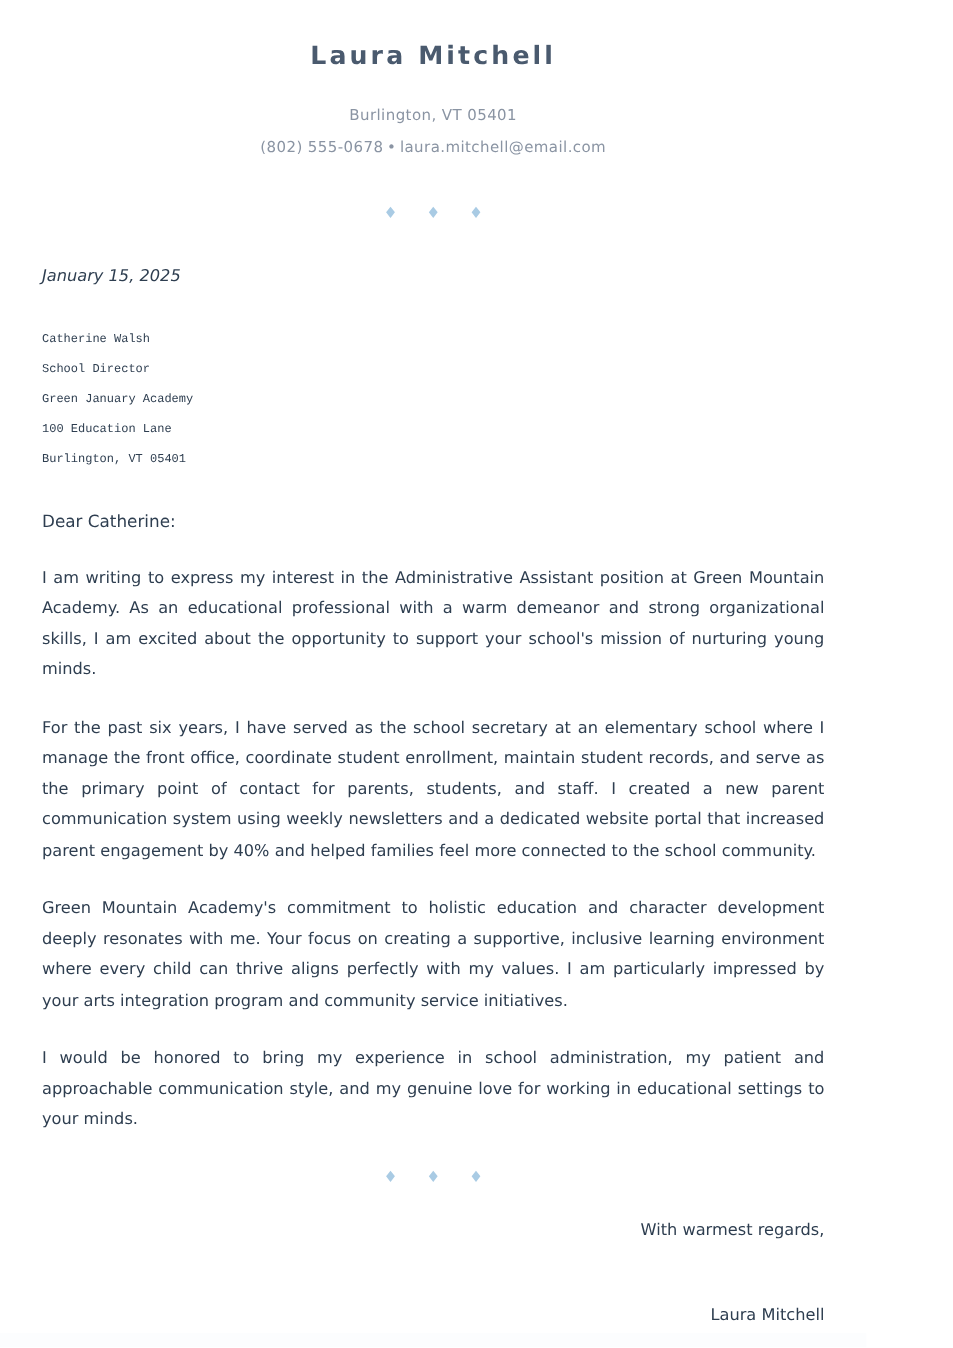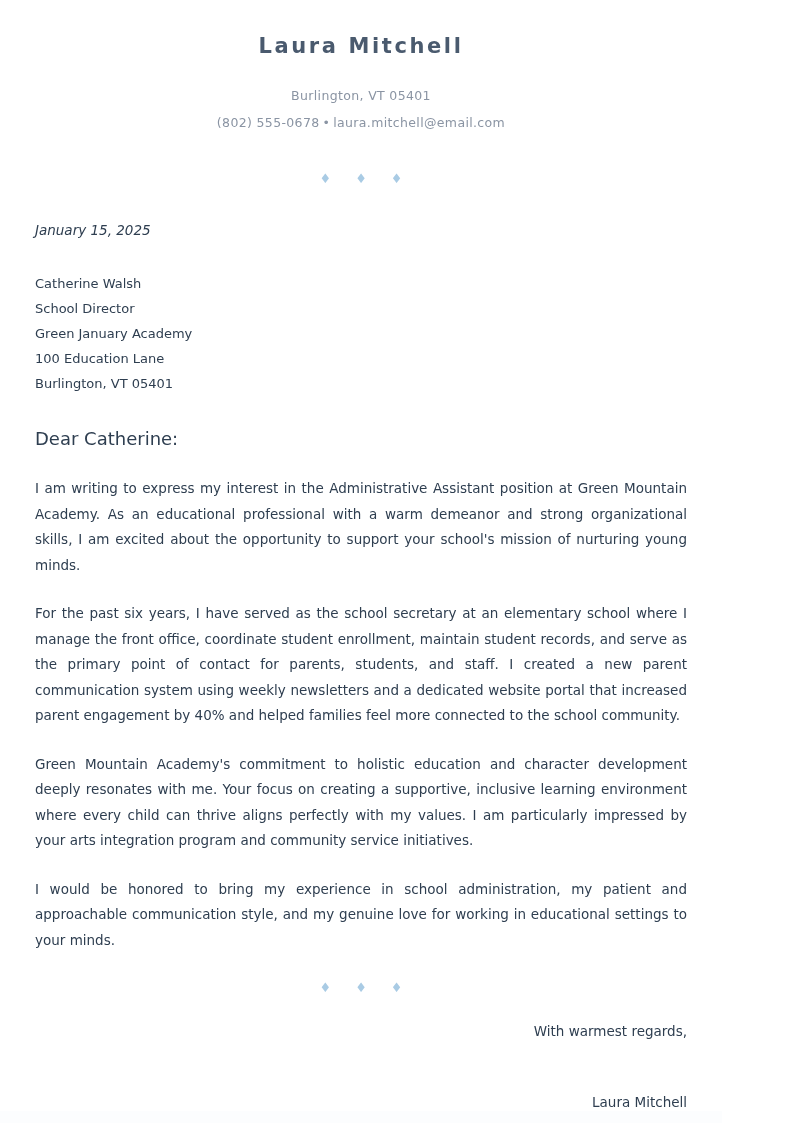--- a/index.html
+++ b/index.html
@@ -77,27 +77,28 @@
   .date-line {
     font-size: 13.5px;
     color: #2e3e50;
     line-height: 1.55;
     font-style: italic;
   }
   .recipient {
     margin-top: 30px;
   }
   .recipient-line {
-    font-size: 13px;
+    font-size: 10px;
     color: #2e3e50;
     line-height: 25px;
+    font-family: Liberation Mono, monospace;
   }
   .salutation {
     margin-top: 29px;
-    font-size: 18px;
+    font-size: 14px;
     color: #2e3e50;
     line-height: 1.55;
   }
   .body-paragraph {
     margin-top: 23px;
     font-size: 13.5px;
     color: #2e3e50;
     line-height: 25.5px;
     text-align: justify;
     text-justify: inter-word;

